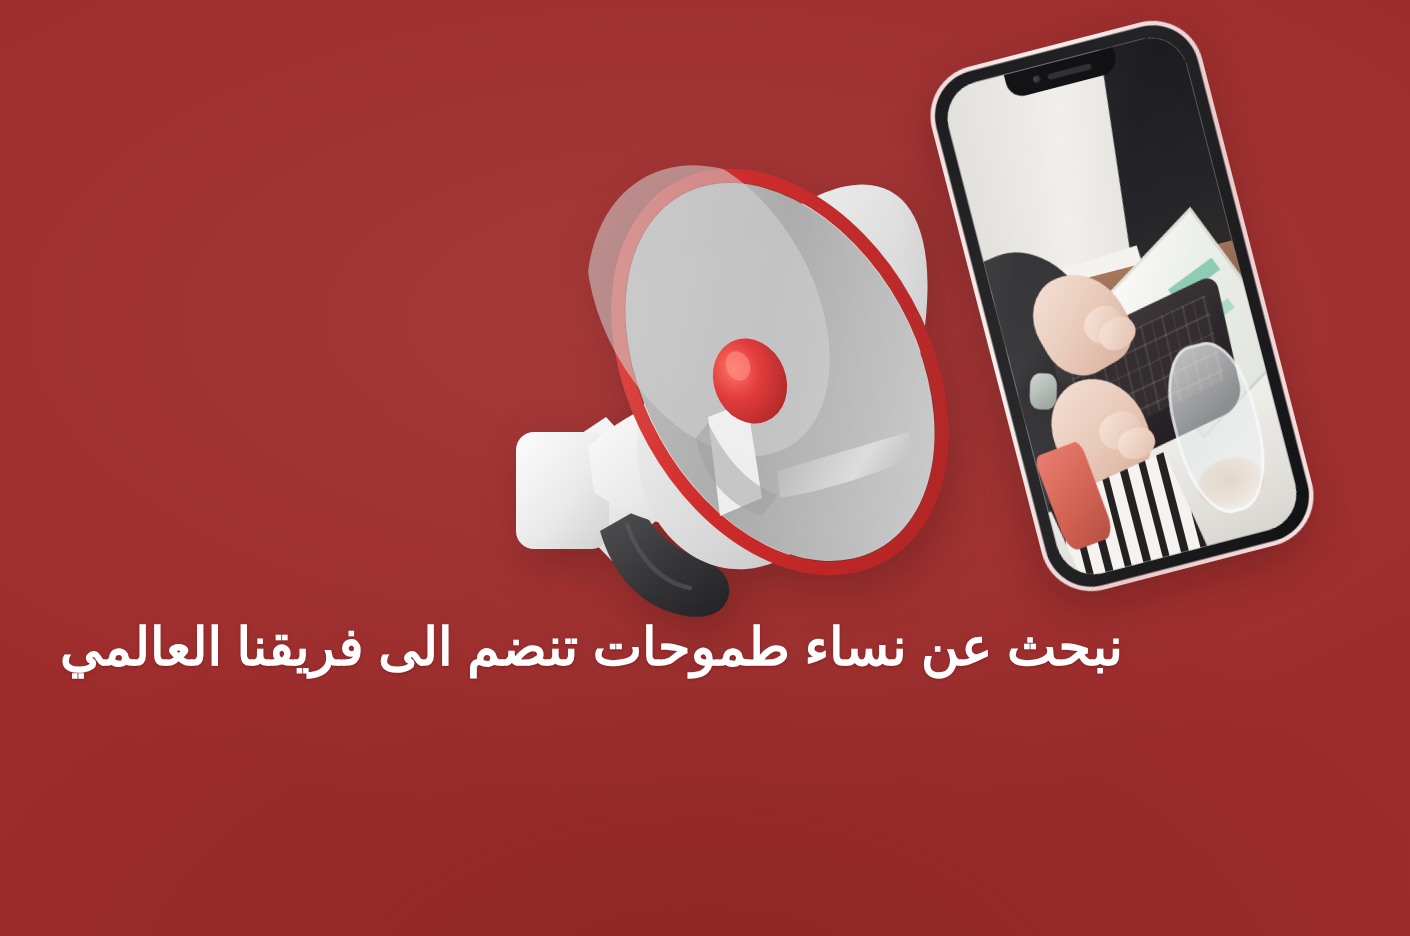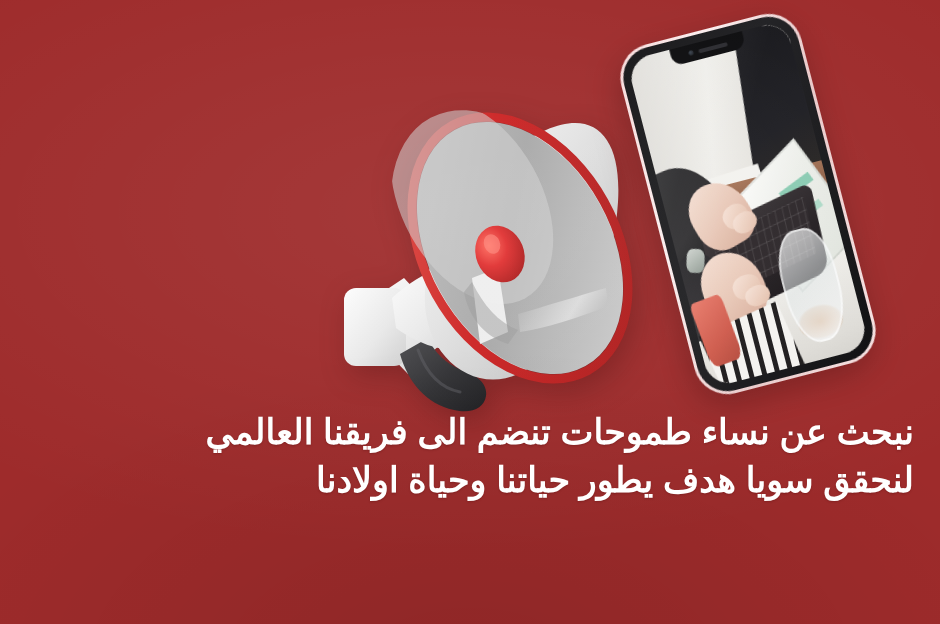--- a/index.html
+++ b/index.html
@@ -228,22 +228,22 @@
   }
   .notch-speaker { width:30px; height:4px; border-radius:3px; background:#2b2b30; }
   .notch-cam { width:5px; height:5px; border-radius:50%;
                background:radial-gradient(circle at 35% 35%,#3d4652,#15161a); }
 
   
   #headline {
     position:absolute;
     left:0; right:4px; top:408px;
     z-index:7;
-    text-align:right;
-    padding:0 22px;
+    text-align:left;
+    padding:0 40px;
   }
   .hl-line {
     display:block;
     color:#ffffff;
     font-weight:bold;
     font-size:35px;
     line-height:1.36;
     letter-spacing:0;
     direction:rtl;
     text-shadow:0 1px 2px rgba(90,16,16,.35);
@@ -370,16 +370,15 @@
             <span class="notch-cam"></span>
           </div>
           <div class="screen-glare"></div>
         </div>
       </div>
     </div>
   </div>
 
   <div id="headline">
     <span class="hl-line">نبحث عن نساء طموحات تنضم الى فريقنا العالمي</span>
-    <span class="hl-line">لنحقق سويا هدف يطور حياتنا وحياة اولادنا</span>
   </div>
 
 </div>
 
 </body></html>

